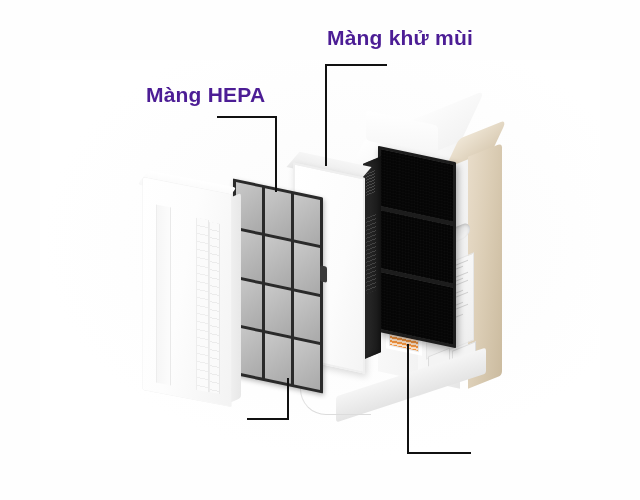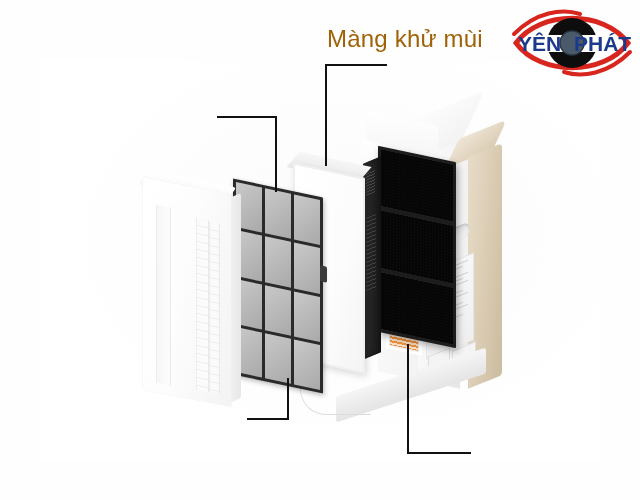--- a/index.html
+++ b/index.html
@@ -150,22 +150,22 @@
   
   .reflection{position:absolute;left:0;top:0;width:640px;height:500px;
     transform:scaleY(-1);transform-origin:center;
     opacity:.17;filter:blur(0.6px);
     -webkit-mask-image:linear-gradient(180deg,transparent 0%,transparent 8%,rgba(0,0,0,.85) 30%);
     mask-image:linear-gradient(180deg,transparent 0%,transparent 8%,rgba(0,0,0,.85) 30%);}
   .refl-wrap{position:absolute;left:0;top:404px;width:640px;height:96px;overflow:hidden;}
   .refl-inner{position:absolute;left:0;top:-404px;width:640px;height:500px;}
 
   
-  .label{position:absolute;color:#a16207;font-weight:normal;
-    font-size:24px;letter-spacing:.2px;white-space:nowrap;line-height:1;}
+  .label{position:absolute;color:#4c1d95;font-weight:bold;
+    font-size:21px;letter-spacing:.2px;white-space:nowrap;line-height:1;}
   .lbl-hepa{left:146px;top:84px;}
   .lbl-deo{left:327px;top:27px;}
   .lbl-tho{left:186px;top:404px;}
   .lbl-nuoc{left:418px;top:466px;}
 
   .leader{position:absolute;border-color:#111111;border-style:solid;border-width:0;}
   .ld-hepa-h{left:217px;top:116px;width:60px;height:0;border-top-width:2px;}
   .ld-hepa-v{left:275px;top:116px;width:0;height:76px;border-left-width:2px;}
   .ld-deo-h{left:325px;top:64px;width:62px;height:0;border-top-width:2px;}
   .ld-deo-v{left:325px;top:64px;width:0;height:102px;border-left-width:2px;}
@@ -278,37 +278,17 @@
 
   <div class="leader ld-hepa-h"></div>
   <div class="leader ld-hepa-v"></div>
   <div class="leader ld-deo-h"></div>
   <div class="leader ld-deo-v"></div>
   <div class="leader ld-tho-v"></div>
   <div class="leader ld-tho-h"></div>
   <div class="leader ld-nuoc-v"></div>
   <div class="leader ld-nuoc-h"></div>
 
+  <div class="label lbl-hepa">Màng HEPA</div>
   <div class="label lbl-deo">Màng khử mùi</div>
 
-  <div class="logo">
-    <svg width="124" height="78" viewBox="0 0 124 78">
-
-      <path d="M6 39 C30 6, 94 6, 118 39 C94 72, 30 72, 6 39 Z" fill="none" stroke="#d8261f" stroke-width="5"></path>
-
-      <path d="M14 39 C34 14, 90 14, 110 39 C90 64, 34 64, 14 39 Z" fill="#ffffff" stroke="#ffffff" stroke-width="1"></path>
-
-      <circle cx="62" cy="39" r="25" fill="#0d0d0d"></circle>
-
-      <rect x="33" y="31" width="58" height="17" fill="#ffffff"></rect>
-
-      <circle cx="62" cy="39" r="12" fill="#4a5a6b"></circle>
-      <circle cx="62" cy="39" r="12" fill="none" stroke="#2b3744" stroke-width="1.5"></circle>
-
-      <path d="M4 30 C26 8, 52 4, 70 10" fill="none" stroke="#d8261f" stroke-width="4" stroke-linecap="round"></path>
-      <path d="M120 48 C98 70, 72 74, 54 68" fill="none" stroke="#d8261f" stroke-width="4" stroke-linecap="round"></path>
-
-      <text x="8" y="47" font-family="'Liberation Sans',sans-serif" font-size="21" font-weight="bold" fill="#1b3a8c">YÊN</text>
-      <text x="64" y="47" font-family="'Liberation Sans',sans-serif" font-size="21" font-weight="bold" fill="#1b3a8c">PHÁT</text>
-    </svg>
-  </div>
 
 </div>
 
 </body></html>

